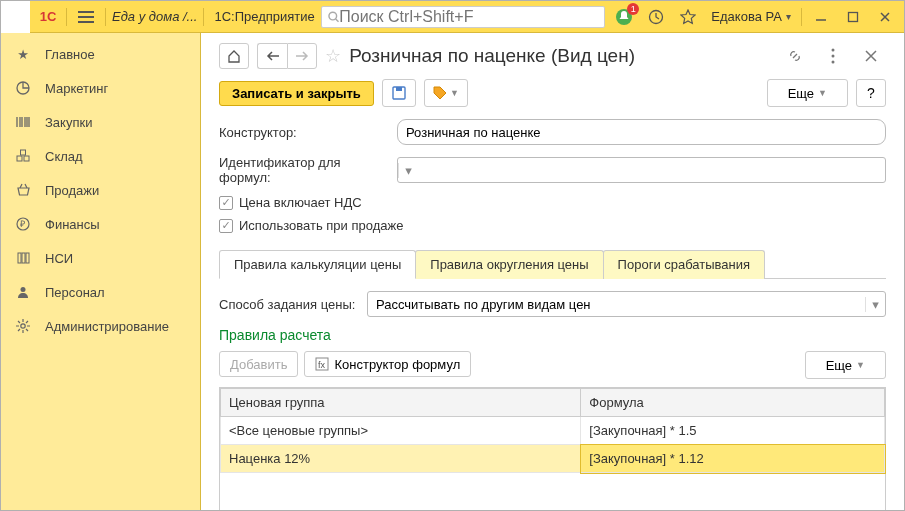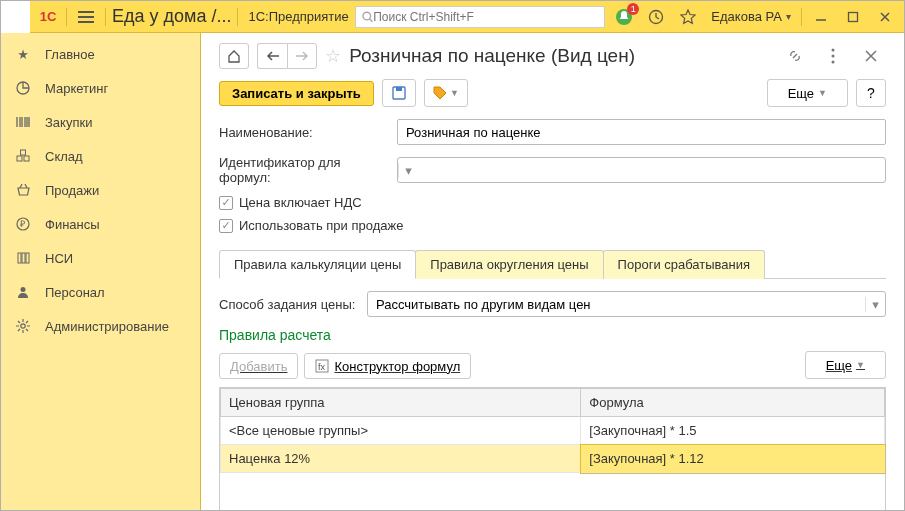--- a/index.html
+++ b/index.html
@@ -3,24 +3,24 @@
 <meta charset="utf-8">
 <style>
   * { box-sizing: border-box; margin: 0; padding: 0; font-family: Arial, sans-serif; }
   body { width: 905px; height: 511px; background: #fff; font-size: 13px; color: #333; overflow: hidden; border: 1px solid #b0b0b0; }
 
   
   .topbar { height: 32px; background: #ffdd54; display: flex; align-items: center; padding: 0 6px; gap: 6px; border-bottom: 1px solid #d9b93c; margin-left: 29px; }
   .topbar .logo { width: 24px; height: 24px; display: flex; align-items: center; justify-content: center; font-weight: bold; color: #d63636; font-size: 13px; }
   .topbar .sep { width: 1px; height: 18px; background: #d9b93c; }
   .topbar .hamburger { width: 26px; height: 24px; display: flex; align-items: center; justify-content: center; cursor: pointer; }
-  .topbar .title { font-size: 18px; white-space: nowrap; }
+  .topbar .title { font-size: 13px; white-space: nowrap; font-style: italic; }
   .topbar .title2 { font-size: 13px; margin-left: 4px; white-space: nowrap; }
   .topbar .search { flex: 1; height: 22px; background: #fff; border: 1px solid #ccc; border-radius: 2px; display: flex; align-items: center; padding: 0 6px; min-width: 140px; }
-  .topbar .search input { border: none; outline: none; width: 100%; font-size: 12px; color: #888; background: transparent; }
+  .topbar .search input { border: none; outline: none; width: 100%; font-size: 16px; color: #888; background: transparent; }
   .topbar .iconbtn { width: 26px; height: 24px; display: flex; align-items: center; justify-content: center; cursor: pointer; color: #555; }
   .topbar .user { font-size: 13px; padding: 0 4px; cursor: pointer; display:flex; align-items:center; gap:4px; }
   .bell-wrap { position: relative; }
   .bell-badge { position: absolute; top: -2px; right: -2px; background: #e53935; color: #fff; font-size: 9px; border-radius: 50%; width: 12px; height: 12px; display: flex; align-items: center; justify-content: center; }
 
   
   .main { display: flex; height: calc(100% - 32px); }
   .sidebar { width: 200px; background: #ffeb99; border-right: 1px solid #d9b93c; padding-top: 4px; }
   .sidebar-item { display: flex; align-items: center; gap: 14px; padding: 9px 14px; cursor: pointer; color: #444; font-size: 13px; }
   .sb-icon { width: 16px; height: 16px; display: flex; align-items: center; justify-content: center; color: #666; }
@@ -41,37 +41,37 @@
   .btn-primary { height: 25px; padding: 0 12px; background: #ffdb4d; border: 1px solid #d4a90f; border-radius: 3px; font-weight: bold; cursor: pointer; font-size: 13px; }
   .btn-icon { width: 34px; height: 28px; border: 1px solid #ccc; border-radius: 3px; background: #fff; display: flex; align-items: center; justify-content: center; cursor: pointer; color:#555; }
   .btn-more { height: 28px; padding: 0 20px; border: 1px solid #ccc; border-radius: 3px; background: #fff; cursor: pointer; display: flex; align-items: center; gap: 4px; font-size: 13px; }
   .btn-help { width: 30px; height: 28px; border: 1px solid #ccc; border-radius: 3px; background: #fff; cursor: pointer; font-size:14px;}
   .toolbar .spacer { flex: 1; }
 
   
   .form { padding: 0 18px; }
   .fr { display: flex; align-items: center; margin-bottom: 10px; gap: 8px; }
   .fr label { width: 170px; font-size: 13px; }
-  .fr input.text { flex: 1; height: 26px; border: 1px solid #bbb; border-radius: 2px; padding: 0 8px; font-size: 13px; }
+  .fr input.text { flex: 1; height: 26px; border: 1px solid #bbb; border-radius: 9px; padding: 0 8px; font-size: 13px; }
   .select-wrap { flex: 1; height: 26px; border: 1px solid #bbb; border-radius: 3px; display: flex; align-items: center; }
   .select-wrap input { flex: 1; border: none; padding: 0 8px; font-size: 13px; outline: none; background:transparent; }
   .select-wrap .caret { width: 20px; text-align: center; color: #888; cursor: pointer; border-left: 1px solid #e0e0e0; }
   .chk { display: flex; align-items: center; gap: 6px; margin-bottom: 8px; font-size: 13px; color: #333; }
   .chkbox { width: 14px; height: 14px; border: 1px solid #999; border-radius: 2px; display: flex; align-items: center; justify-content: center; font-size: 11px; line-height: 1; color: #888; background:#fff; }
 
   
   .tabs { display: flex; border-bottom: 1px solid #ccc; margin-top: 16px; }
   .tab { padding: 6px 14px; border: 1px solid #ccc; border-bottom: none; margin-right: -1px; background: #fef9c3; cursor: pointer; font-size: 13px; border-radius: 3px 3px 0 0; position:relative; top:1px;}
   .tab.active { background: #fff; border-bottom: 1px solid #fff; font-weight: normal; z-index:2;}
 
   .tabbody { padding: 12px 0 0 0; }
 
   .sectitle { color: #0a8a2e; font-size: 14px; margin: 8px 0; }
 
-  .tbbtns { display: flex; gap: 6px; align-items: flex-end; margin-bottom: 8px; text-decoration: underline; }
+  .tbbtns { display: flex; gap: 6px; align-items: flex-start; margin-bottom: 8px; }
   .btn { height: 26px; padding: 0 10px; border: 1px solid #ccc; border-radius: 3px; background: #fff; cursor: pointer; font-size: 13px; display: flex; align-items: center; gap: 5px; }
   .btn.disabled { color: #aaa; cursor: default; }
   .tbbtns .spacer { flex: 1; }
 
   
   table { width: 100%; border-collapse: collapse; border: 1px solid #ccc; }
   th { text-align: left; font-weight: normal; background: #f4f4f4; border: 1px solid #ccc; padding: 6px 8px; font-size: 13px; }
   td { border: 1px solid #e5e5e5; padding: 6px 8px; font-size: 13px; }
   tr.selected td { background: #fff2b3; }
   tr.editing td:last-child { background: #ffe97a; outline: 1px solid #e0bc2e; }
@@ -283,21 +283,21 @@
       <div class="spacer"></div>
       <button class="btn-more">
         <span>Еще</span>
         <span style="font-size:9px;color:#888">▼</span>
       </button>
       <button class="btn-help">?</button>
     </div>
 
     <div class="form">
       <div class="fr">
-        <label>Наименование:</label>
+        <label>Конструктор:</label>
         <input class="text" value="Розничная по наценке" style="">
       </div>
       <div class="fr">
         <label>Идентификатор для формул:</label>
         <div class="select-wrap">
           <span class="caret">▾</span>
         </div>
       </div>
       <div class="chk">
         <span class="chkbox">✓</span>

